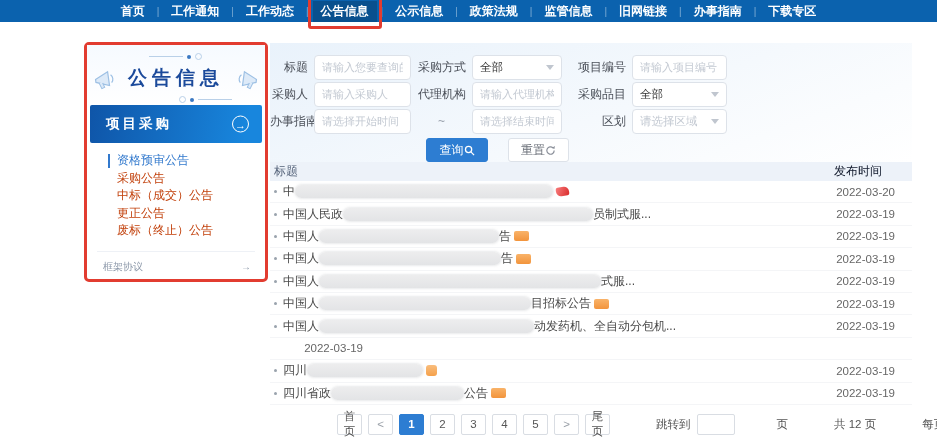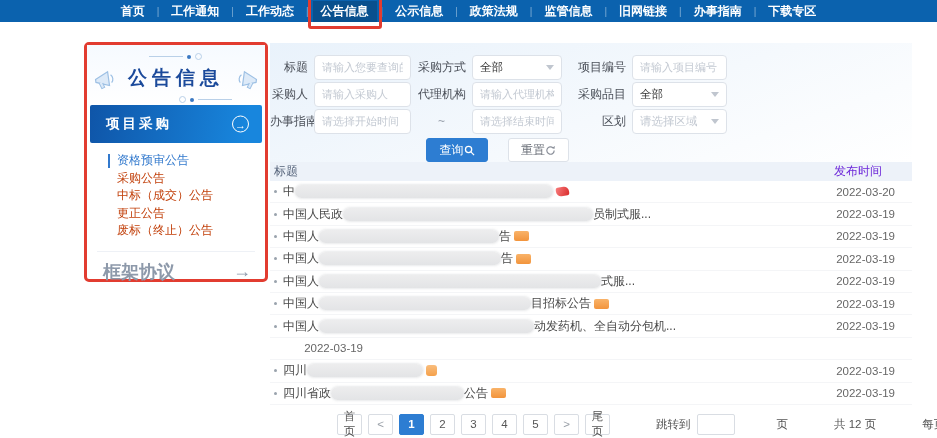--- a/index.html
+++ b/index.html
@@ -37,21 +37,21 @@
   .arrow-circle { position:absolute; right:13px; top:50%; transform:translateY(-50%);
     width:17px; height:17px; border:1.5px solid #fff; border-radius:50%;
     color:#fff; font-size:11px; line-height:16px; text-align:center; }
 
   .side-menu { list-style:none; padding:9px 0 6px 30px; }
   .side-menu li { position:relative; font-size:12px; color:#c2410c; line-height:17.6px; cursor:pointer; white-space:nowrap; }
   .side-menu li.active { color:#3279cd; }
   .side-menu li.active::before { content:''; position:absolute; left:-9px; top:2px; bottom:2px; width:2px; background:#3279cd; }
   .side-div { margin:5px 10px 0; border-top:1px solid #eef1f6; }
   .side-foot { display:flex; justify-content:space-between; align-items:center;
-    padding:8px 14px 0 16px; color:#8d99aa; font-size:18px; cursor:pointer;font-weight:bold; }
+    padding:8px 14px 0 16px; color:#8d99aa; font-size:10px; cursor:pointer; }
 
   
   .main { position:absolute; left:270px; top:43px; width:642px; }
   .search-panel { background:linear-gradient(160deg,#e9f2fb 0%,#f5f9fd 55%,#ffffff 100%);
     padding-top:11px; height:119px; }
   .f-row { display:flex; align-items:center; height:26px; margin-bottom:1px; }
   .flabel { font-size:12px; color:#4a4f58; text-align:right; white-space:nowrap; }
   .lw1 { width:38px; } .lw2 { width:49px; margin-left:6px; } .lw3 { width:48px; margin-left:16px; }
   .fctl { height:25px; margin-left:6px; background:#fff; border:1px solid #dde2e9; border-radius:4px; }
   .fw1 { width:97px; } .fw2 { width:90px; } .fw3 { width:95px; }
@@ -67,21 +67,21 @@
 
   .btn-row { display:flex; margin-top:4px; margin-left:156px; gap:20px; }
   .btn { height:24px; border-radius:3px; display:flex; align-items:center; justify-content:center;
     font-size:12px; cursor:pointer; }
   .btn-primary { width:62px; background:#2d7dd2; color:#fff; border:1px solid #2d7dd2; }
   .btn-plain { width:61px; background:#fff; color:#6b7079; border:1px solid #dde2e9; }
 
   
   .thead { display:flex; align-items:center; height:19px; background:#edf2f9; padding:0 4px; }
   .th-title { flex:1; font-size:12px; color:#55637a; }
-  .th-date { width:110px; text-align:right; padding-right:26px; font-size:12px; color:#6d28d9; }
+  .th-date { width:110px; text-align:right; padding-right:26px; font-size:12px; color:#0f172a; }
   .tbody {}
   .trow { display:flex; align-items:center; height:22.4px; border-bottom:1px solid #f4f5f7; cursor:pointer; }
   .tcell { flex:1; display:flex; align-items:center; padding-left:4px; min-width:0; }
   .bullet { width:3px; height:3px; border-radius:50%; background:#9aa3ad; margin-right:6px; flex:none; }
   .tx { font-size:12px; color:#4a4a4a; white-space:nowrap; }
   .bar { height:13px; border-radius:7px; flex:none;
     background:linear-gradient(180deg,#ededee,#e3e4e6); box-shadow:0 0 3px rgba(200,202,206,.8); }
   .badge { flex:none; margin-left:3px; }
   .badge.red-flag { width:13px; height:9px; background:linear-gradient(120deg,#f87d7d,#d92b2b);
     border-radius:2px 5px 2px 5px; transform:rotate(-8deg); }

